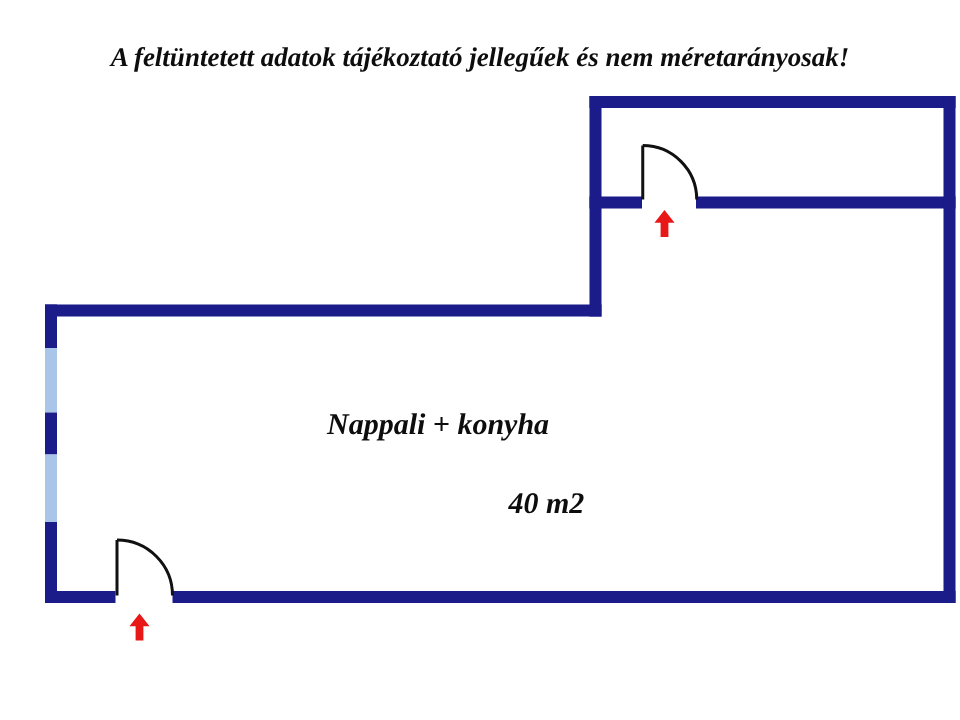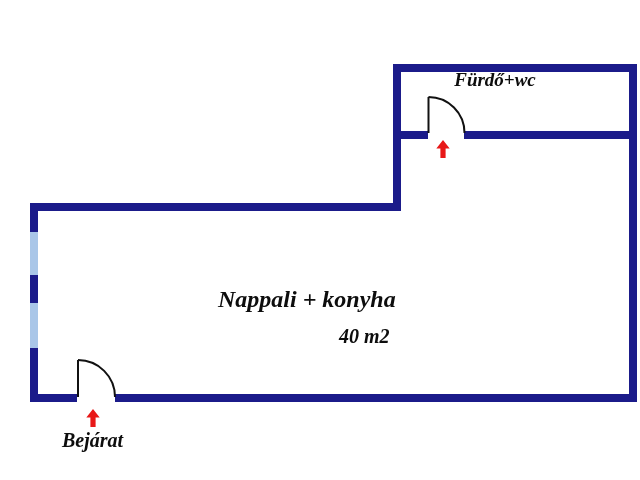--- a/index.html
+++ b/index.html
@@ -36,21 +36,21 @@
     background: var(--window, #a9c6e8);
   }
   .room-label {
     position: absolute;
     font-weight: bold;
     font-style: italic;
     color: var(--text, #0d0d0d);
     white-space: nowrap;
   }
   .label-bathroom { left: 420px; top: 69px;  width: 150px; text-align: center; font-size: 19px; }
-  .label-living   { left: 218px; top: 286px; font-size: 24px; }
+  .label-living   { left: 218px; top: 272px; font-size: 20px; }
   .label-area     { left: 339px; top: 325px; font-size: 20px; font-family: Liberation Serif, serif; }
   .label-entrance { left: 62px;  top: 429px; font-size: 20px; }
   .overlay-svg {
     position: absolute;
     left: 0; top: 0;
     width: 640px;
     height: 480px;
     pointer-events: none;
   }
   .door-line {
@@ -61,20 +61,21 @@
   .arrow {
     fill: var(--arrow-red, #e81818);
     stroke: none;
   }
 </style>
 </head>
 <body>
 
 <div class="canvas">
 
+  <div class="disclaimer">A feltüntetett adatok tájékoztató jellegűek és nem méretarányosak!</div>
 
   <div class="wall" style="left:393px; top:64px;  width:244px; height:8px;"></div>
   <div class="wall" style="left:393px; top:64px;  width:8px;   height:147px;"></div>
   <div class="wall" style="left:393px; top:131px; width:35px;  height:8px;"></div>
   <div class="wall" style="left:464px; top:131px; width:173px; height:8px;"></div>
 
   <div class="wall" style="left:629px; top:64px;  width:8px;   height:338px;"></div>
 
   <div class="wall" style="left:30px;  top:203px; width:371px; height:8px;"></div>
 
@@ -93,18 +94,16 @@
     <path class="door-line" d="M 428.5 97 A 36 36 0 0 1 464.5 133"></path>
 
     <path class="door-line" d="M 78 360 L 78 397"></path>
     <path class="door-line" d="M 78 360 A 37 37 0 0 1 115 397"></path>
 
     <path class="arrow" d="M 443 140 L 449.7 148.5 L 445.6 148.5 L 445.6 158 L 440.4 158 L 440.4 148.5 L 436.3 148.5 Z"></path>
 
     <path class="arrow" d="M 93 409 L 99.7 417.5 L 95.6 417.5 L 95.6 427 L 90.4 427 L 90.4 417.5 L 86.3 417.5 Z"></path>
   </svg>
 
-  <div class="room-label label-bathroom">Fürdő+wc</div>
   <div class="room-label label-living">Nappali + konyha</div>
   <div class="room-label label-area">40 m2</div>
-  <div class="room-label label-entrance">Bejárat</div>
 
 </div>
 
 </body></html>

